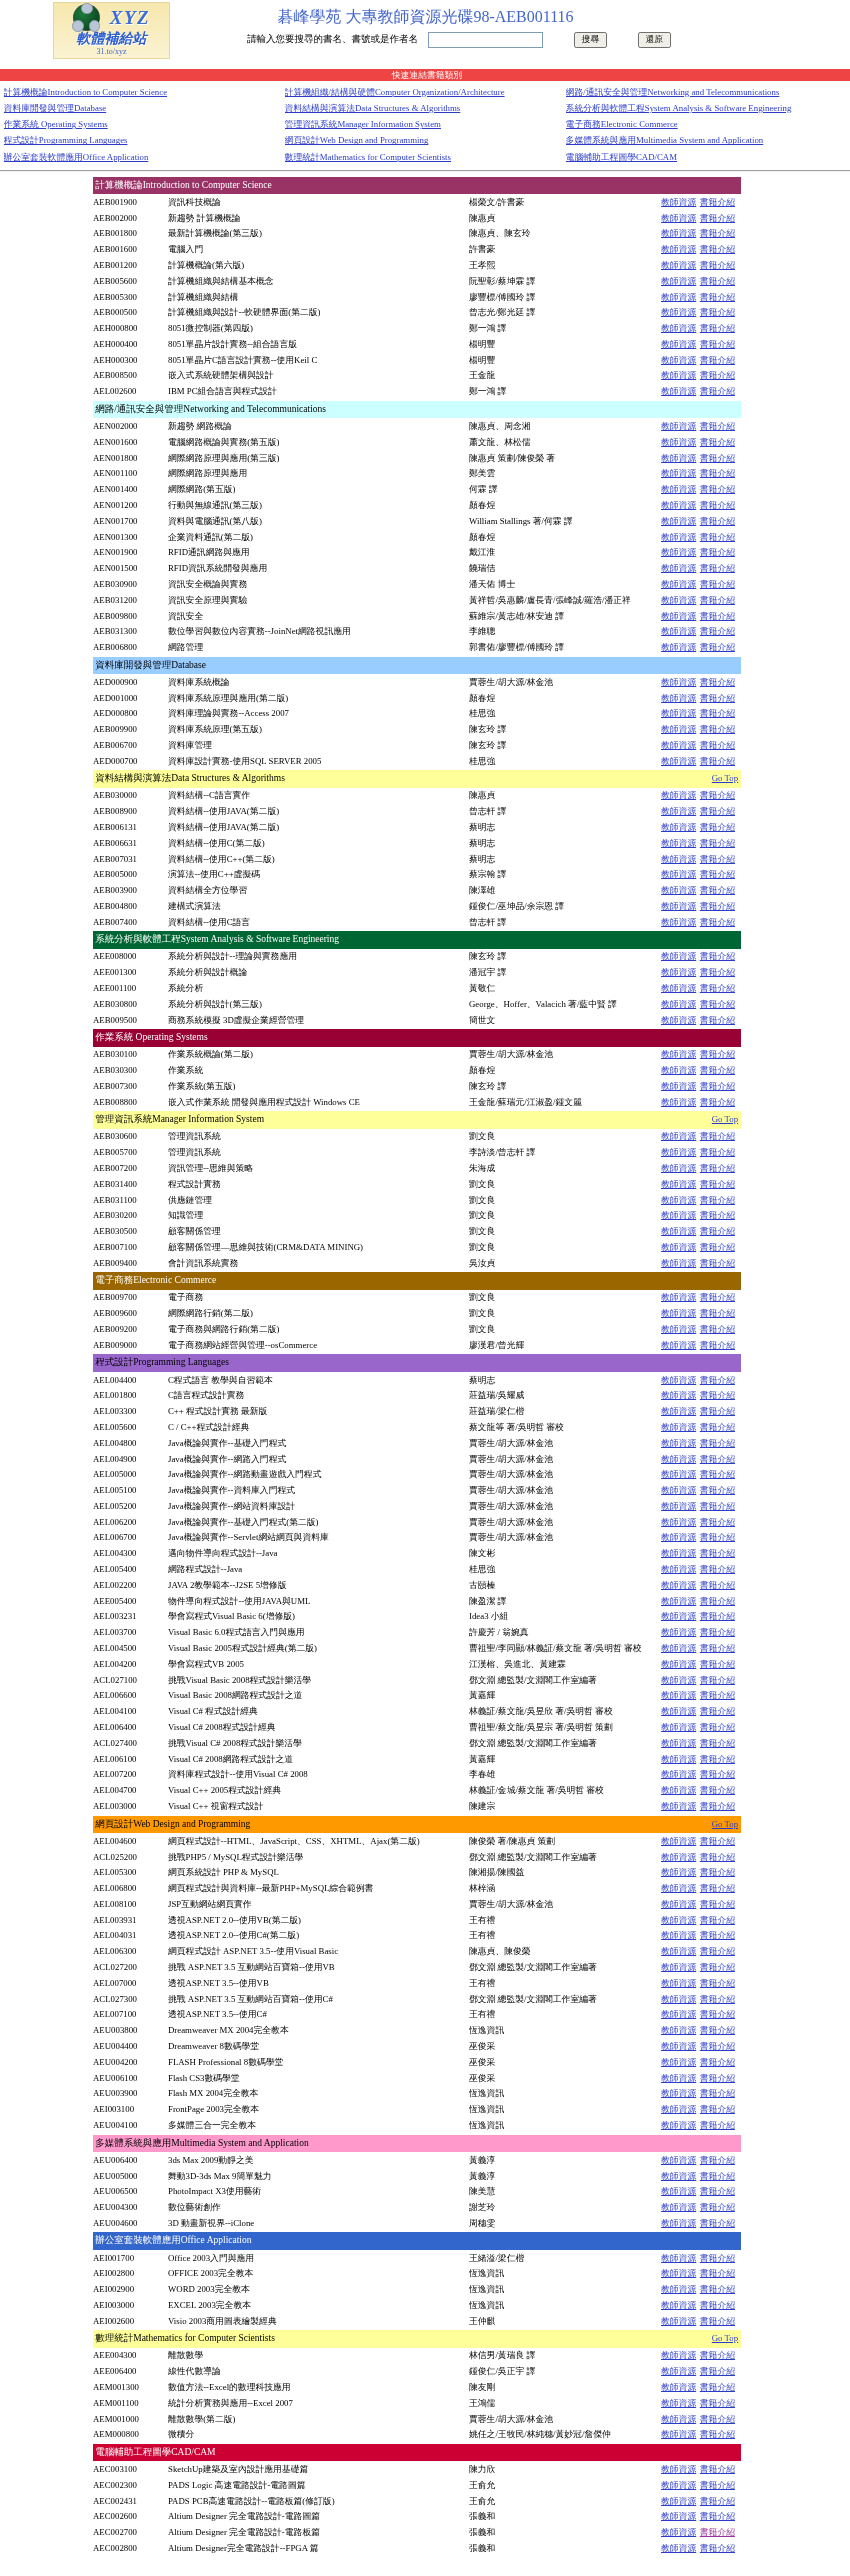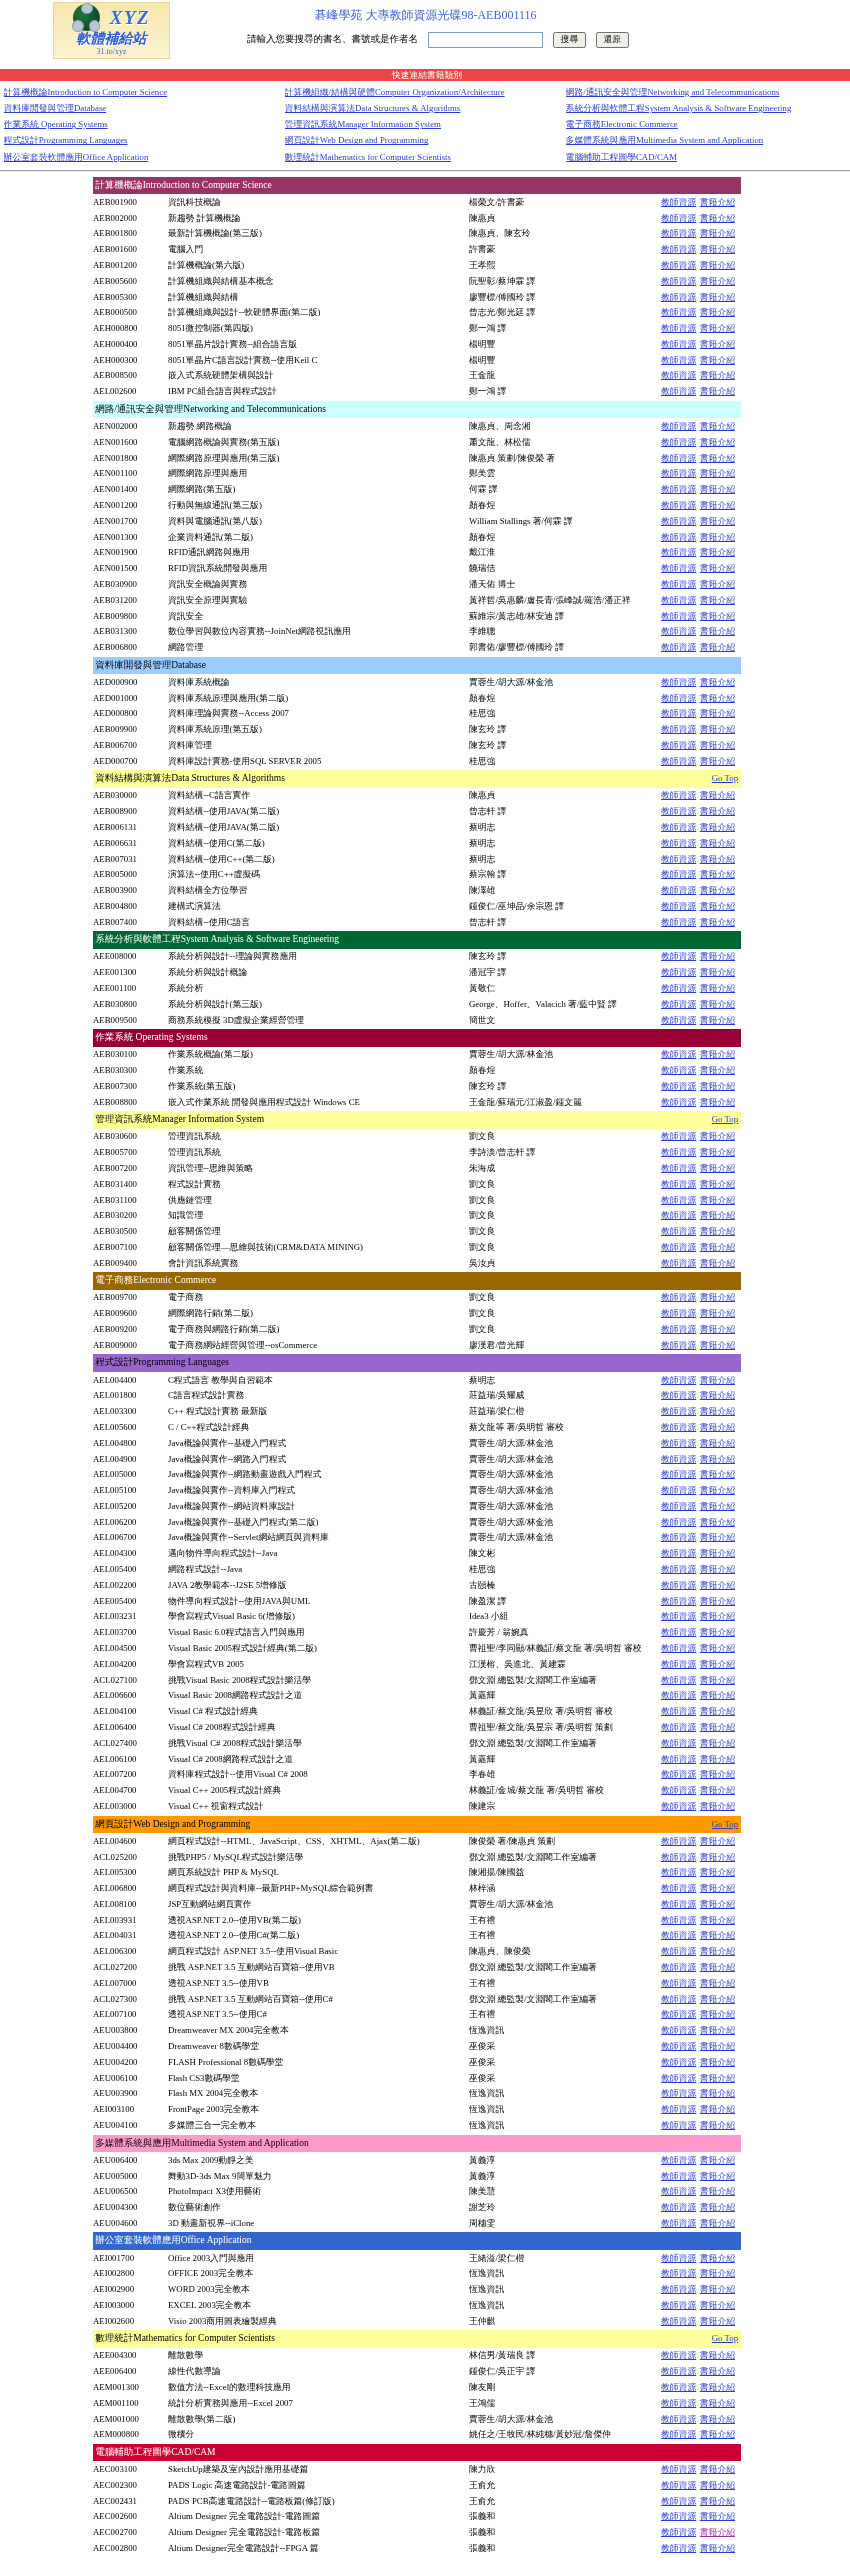--- a/index.html
+++ b/index.html
@@ -11,24 +11,24 @@
         background:linear-gradient(180deg,#f6e7ae,#fbf3d2);border:0.7px solid #e8d79a;
         display:flex;flex-direction:column;align-items:center;justify-content:center;overflow:hidden;}
   .logo .row1{display:flex;align-items:center;gap:10px;}
   .globe{width:25px;height:25px;border-radius:50%;background:radial-gradient(circle at 35% 35%,#1e7a3c,#06391a);
          position:relative;flex:0 0 auto;border:0.7px dotted #555;}
   .globe i{position:absolute;width:9.5px;height:9.5px;border-radius:50%;background:#b9c6d6;border:0.7px solid #8b9aae;}
   .globe i.g1{top:-2.2px;left:7.3px;} .globe i.g2{bottom:-1.5px;left:-1.5px;} .globe i.g3{bottom:-1.5px;right:-1.5px;}
   .brand1{font-style:italic;font-weight:bold;font-size:19px;color:#3a6bd6;text-shadow:0.7px 0.7px 0 #fff;letter-spacing:1.5px;}
   .brand2{font-style:italic;font-weight:bold;font-size:14px;color:#2f5fd0;text-shadow:0.7px 0.7px 0 #fff;margin-top:-1.5px;}
   .brand3{font-size:8px;color:#4466cc;margin-top:-0.7px;}
-  .pagetitle{text-align:center;padding-top:7.3px;font-size:12px;color:#4466cc;}
+  .pagetitle{text-align:center;padding-top:7.3px;font-size:16px;color:#4466cc;}
   .searchrow{position:absolute;left:247px;top:32px;display:flex;align-items:center;gap:10px;font-size:9.5px;white-space:nowrap;}
   .searchrow input[type=text]{width:109px;height:11.7px;border:0.7px solid #7f9db9;font-size:8.8px;}
-  .btn{font-size:8.8px;background:#f0efe7;border:0.7px solid #6f6f6f;border-radius:2.2px;padding:0.7px 6.6px;font-family:inherit;}
+  .btn{font-size:8.8px;background:#f0efe7;border:0.7px solid #6f6f6f;border-radius:2.2px;padding:0.7px 6.6px;font-family:inherit;margin-left:21px;}
   
   .blackbar{height:12.4px;line-height:12.4px;background:#ef4444;color:#fff;font-size:8.8px;padding-left:2.9px;text-align:center;}
   .quicklinks{display:grid;grid-template-columns:281px 281px 285px;padding:2.2px 0 2.9px 3.6px;}
   .ql{font-size:8.8px;line-height:16.3px;color:#2b3cc8;white-space:nowrap;overflow:hidden;}
   .rule{height:0;border-top:0.7px solid #a0a0a0;border-bottom:0.7px solid #eee;margin:2.2px 0 4.4px 0;}
   
   .booktable{margin-left:93px;width:648px;}
   .sec-header{height:17.5px;line-height:17.5px;margin:0.7px 0;font-size:9.5px;padding-left:2.2px;
               display:flex;justify-content:space-between;align-items:center;}
   .sec-header .gotop{font-size:8.8px;color:#2b3cc8;padding-right:2.9px;}

